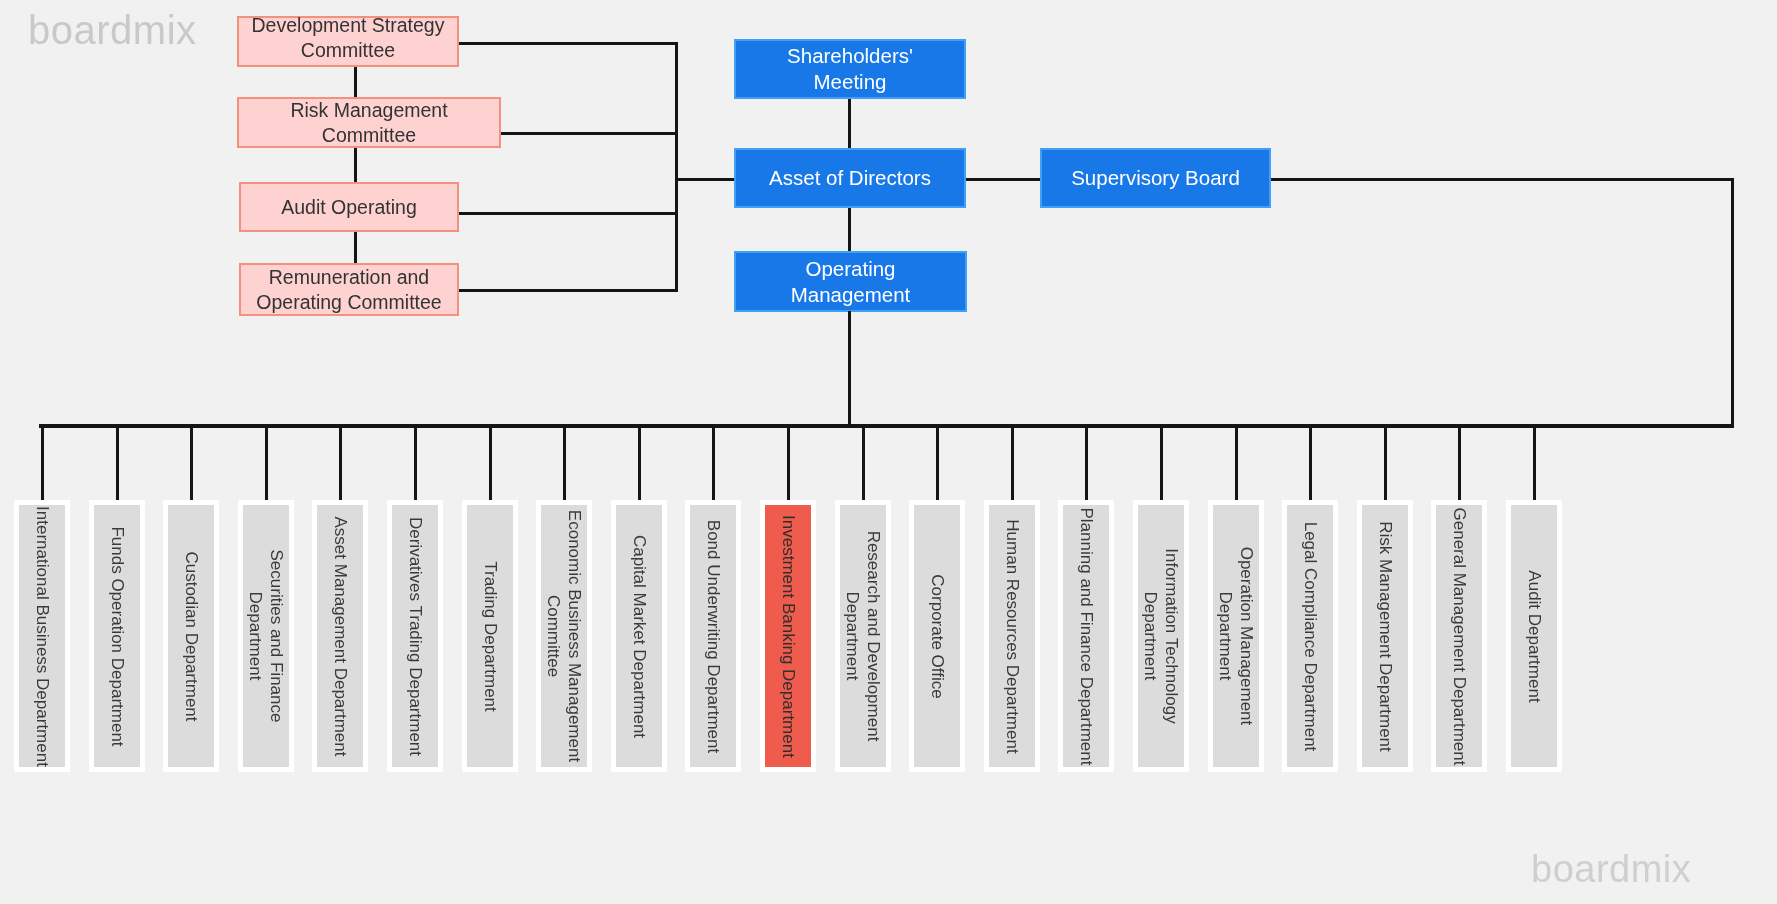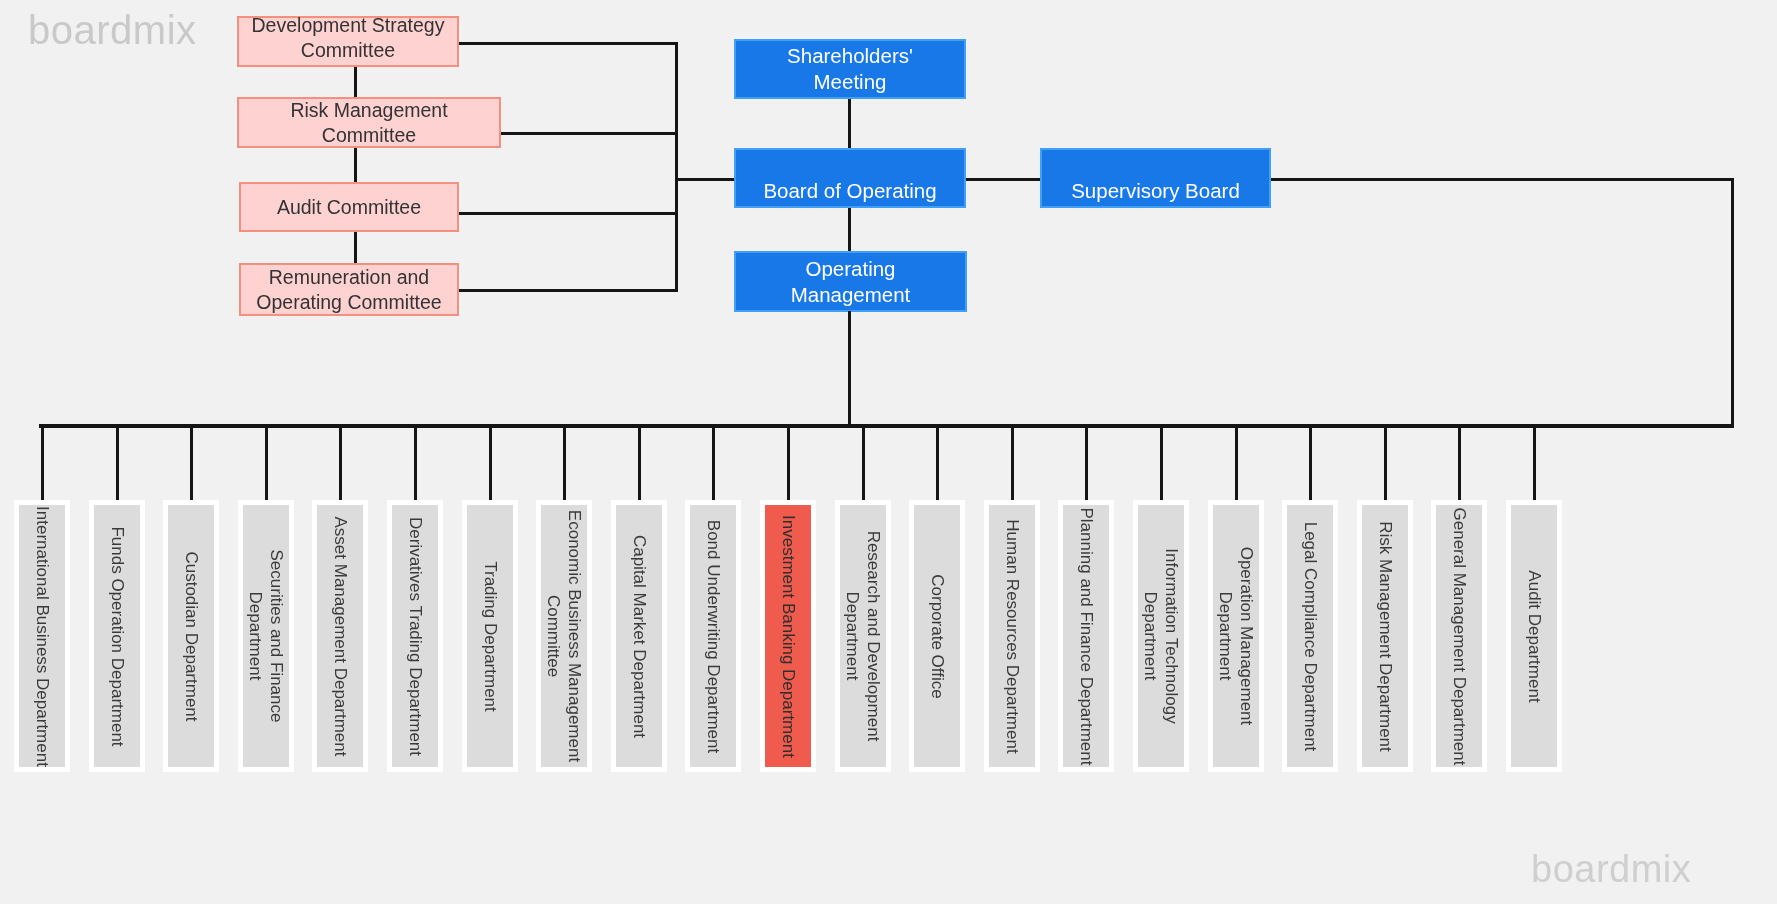--- a/index.html
+++ b/index.html
@@ -56,21 +56,21 @@
   
   .bluebox {
     position: absolute;
     box-sizing: border-box;
     background: #1878e8;
     border: 2px solid #41a0f5;
     color: #ffffff;
     font-size: 20.5px;
     line-height: 26px;
     display: flex;
-    align-items: flex-end;
+    align-items: center;
     justify-content: center;
     text-align: center;
     padding: 2px 24px;
   }
 
   
   .dept {
     position: absolute;
     box-sizing: border-box;
     background: #dcdcdc;
@@ -120,38 +120,38 @@
   <div class="ln ln-v" style="left:354px; top:147px; height:35px;"></div>
   <div class="ln ln-v" style="left:354px; top:230px; height:34px;"></div>
 
   <div class="committee" style="left:237px; top:16px; width:222px; height:51px;align-items:flex-end;">
     <span>Development Strategy Committee</span>
   </div>
   <div class="committee" style="left:237px; top:97px; width:264px; height:51px;">
     <span>Risk Management Committee</span>
   </div>
   <div class="committee" style="left:239px; top:182px; width:220px; height:50px;">
-    <span>Audit Committee</span>
+    <span>Audit Operating</span>
   </div>
   <div class="committee" style="left:239px; top:263px; width:220px; height:53px;">
     <span>Remuneration and Operating Committee</span>
   </div>
 
   <div class="ln ln-v" style="left:848px; top:98px; height:52px;"></div>
   <div class="ln ln-v" style="left:848px; top:206px; height:46px;"></div>
   <div class="ln ln-h" style="left:965px; top:178px; width:77px;"></div>
 
   <div class="ln ln-h" style="left:1270px; top:178px; width:464px;"></div>
   <div class="ln ln-v" style="left:1731px; top:178px; height:248px;"></div>
 
   <div class="bluebox" style="left:734px; top:39px; width:232px; height:60px;">
     <span>Shareholders' Meeting</span>
   </div>
   <div class="bluebox" style="left:734px; top:148px; width:232px; height:60px;">
-    <span>Board of Operating</span>
+    <span>Asset of Directors</span>
   </div>
   <div class="bluebox" style="left:734px; top:251px; width:233px; height:61px;">
     <span>Operating Management</span>
   </div>
   <div class="bluebox" style="left:1040px; top:148px; width:231px; height:60px;">
     <span>Supervisory Board</span>
   </div>
 
   <div class="ln ln-v" style="left:848px; top:311px; height:116px;"></div>
 

